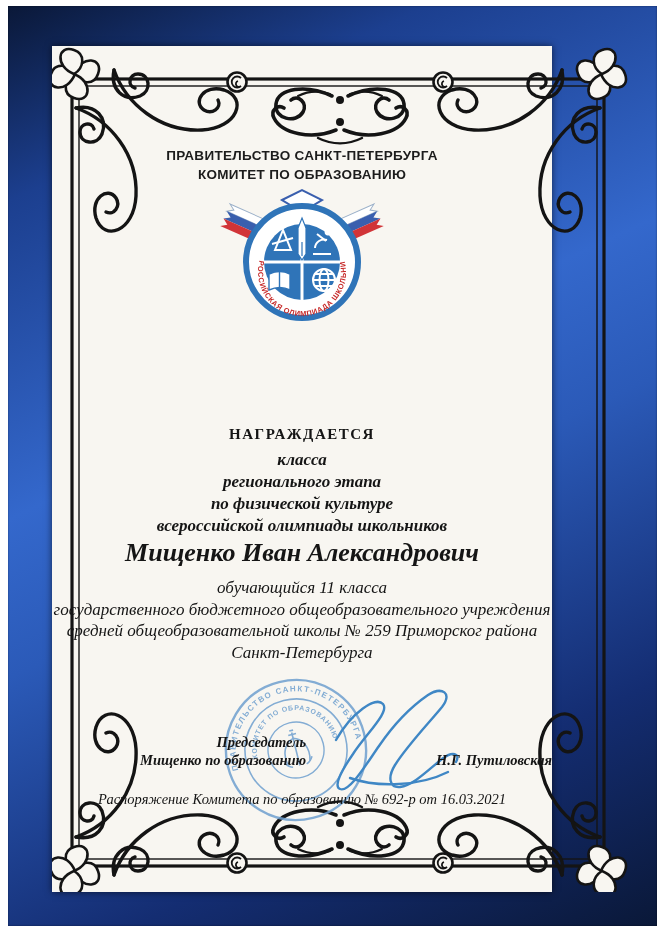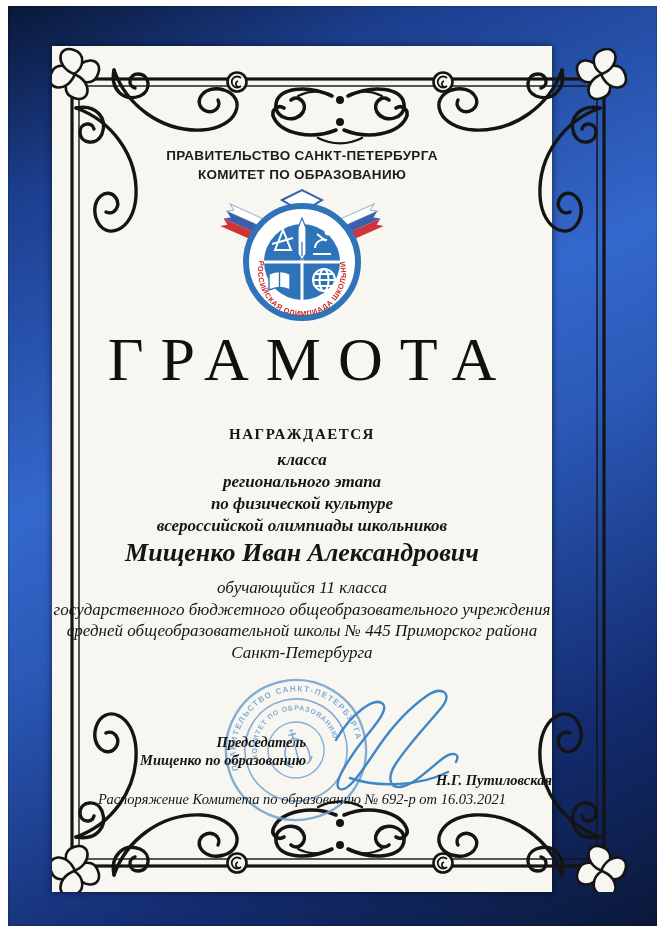--- a/index.html
+++ b/index.html
@@ -32,21 +32,21 @@
     font-weight:700;font-style:italic;font-size:17px;line-height:22px;}
   .recipient{position:absolute;top:492px;left:0;right:0;
     font-weight:700;font-style:italic;font-size:26px;}
   .details{position:absolute;top:531px;left:0;right:0;
     font-style:italic;font-size:17px;line-height:21.5px;}
   .seal{position:absolute;left:168px;top:628px;z-index:1;opacity:.85;}
   .signature{position:absolute;left:268px;top:636px;z-index:3;}
   .sig-role{position:absolute;left:88px;top:688px;z-index:4;text-align:right;
     font-weight:700;font-style:italic;font-size:14.5px;line-height:17.5px;}
   .sig-name{position:absolute;left:384px;top:706px;z-index:4;text-align:left;
-    font-weight:700;font-style:italic;font-size:14.5px;margin-top:20px;}
+    font-weight:700;font-style:italic;font-size:14.5px;}
   .footer{position:absolute;top:745px;left:0;right:0;z-index:4;
     font-style:italic;font-size:14.5px;}
 </style>
 </head>
 <body>
 
 <div class="blue-frame"></div>
 
 <div class="paper">
 
@@ -163,37 +163,36 @@
         <g>
           <circle cx="22" cy="28" r="11"></circle>
           <ellipse cx="22" cy="28" rx="4.5" ry="11"></ellipse>
           <line x1="11" y1="28" x2="33" y2="28"></line>
           <line x1="13" y1="22" x2="31" y2="22"></line>
           <line x1="13" y1="34" x2="31" y2="34"></line>
         </g>
       </g>
     </svg>
 
-    <div class="title">ГРАМОТА</div>
 
     <div class="award-label">НАГРАЖДАЕТСЯ</div>
 
     <div class="award-lines">
       <div>класса</div>
       <div>регионального этапа</div>
       <div>по физической культуре</div>
       <div>всероссийской олимпиады школьников</div>
     </div>
 
     <div class="recipient">Мищенко Иван Александрович</div>
 
     <div class="details">
       <div>обучающийся 11 класса</div>
       <div>государственного бюджетного общеобразовательного учреждения</div>
-      <div>средней общеобразовательной школы № 445 Приморског района</div>
+      <div>средней общеобразовательной школы № 259 Приморског района</div>
       <div>Санкт-Петербурга</div>
     </div>
 
     <svg class="seal" width="152" height="152" viewBox="-76 -76 152 152">
       <g transform="rotate(-14)" stroke="#6fa0cf" fill="none">
         <circle r="70" stroke-width="2.4"></circle>
         <circle r="51" stroke-width="1.6"></circle>
         <circle r="28" stroke-width="1.4"></circle>
         <path id="sealOuter" d="M-57,24 A61,61 0 1 1 57,24" stroke="none"></path>
         <path id="sealInner" d="M-36,14 A39,39 0 1 1 36,14" stroke="none"></path>

